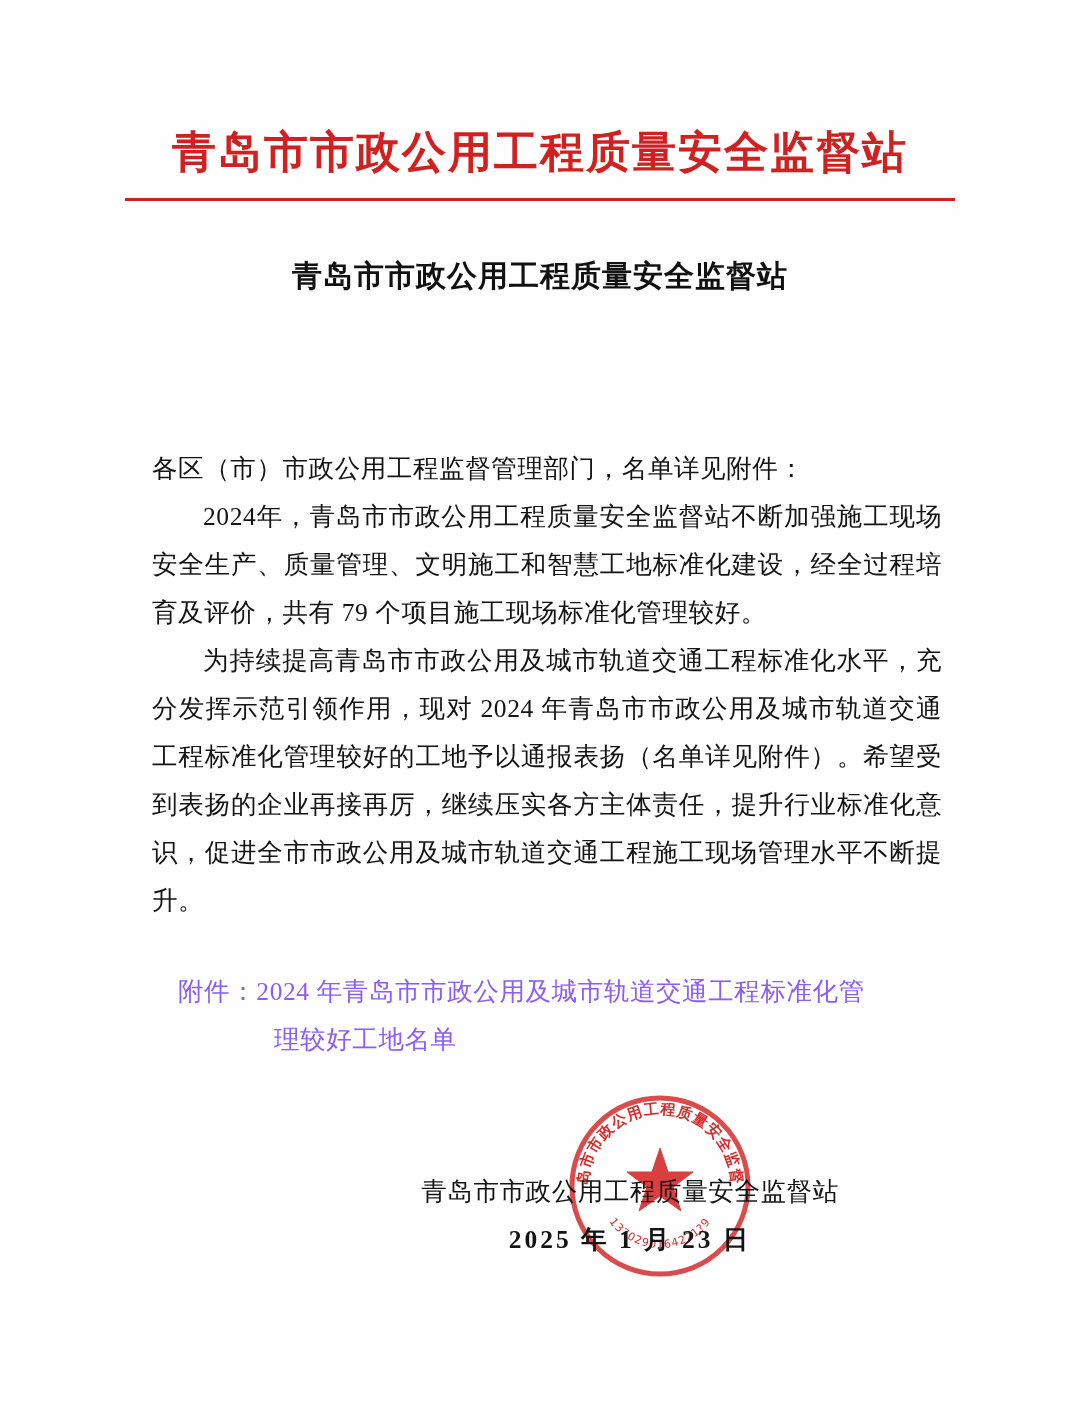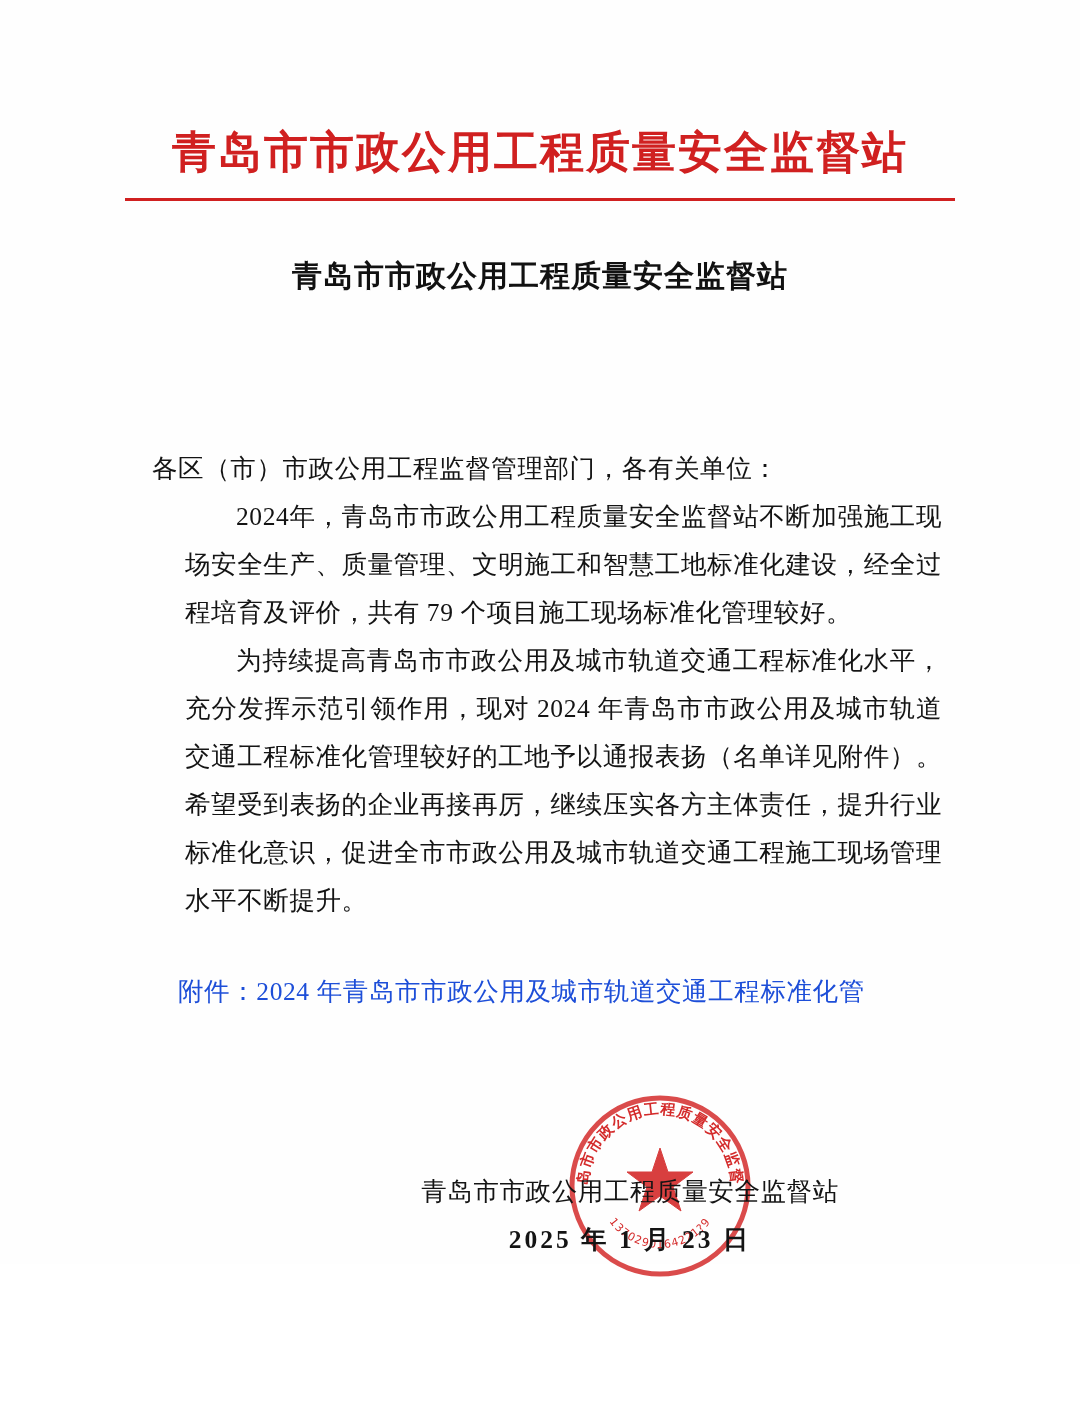--- a/index.html
+++ b/index.html
@@ -70,31 +70,31 @@
     left: 152px;
     top: 445px;
     width: 790px;
     font-size: 25.5px;
     line-height: 48px;
     color: #141414;
     letter-spacing: 0.6px;
     text-align: justify;
   }
   .para { margin: 0 0 0 0; }
-  .para.indent { text-indent: 2em; margin-left: 33px; }
+  .para.indent { text-indent: 2em; }
 
   
   .attachment {
     position: absolute;
     left: 178px;
     top: 968px;
     width: 770px;
     font-size: 25.5px;
     line-height: 48px;
-    color: #1d4ed8;
+    color: #8b5cf6;
     letter-spacing: 0.6px;
   }
   .attachment .att-line2 {
     margin-left: 96px;
   }
 
   
   .signature {
     position: absolute;
     left: 380px;
@@ -142,29 +142,30 @@
   <div class="letterhead">
     <div class="letterhead-title">青岛市市政公用工程质量安全监督站</div>
     <div class="letterhead-rule"></div>
   </div>
 
   <div class="doc-title">
     <div>青岛市市政公用工程质量安全监督站</div>
   </div>
 
   <div class="body-block">
-    <p class="para">各区（市）市政公用工程监督管理部门，各有关单位：</p>
+    <p class="para">各区（市）市政公用工程监督管理部门，名单详见附件：</p>
     <p class="para indent">2024年，青岛市市政公用工程质量安全监督站不断加强施工现场安全生产、质量管理、文明施工和智慧工地标准化建设，经全过程培育及评价，共有 79 个项目施工现场标准化管理较好。</p>
     <p class="para indent">为持续提高青岛市市政公用及城市轨道交通工程标准化水平，充分发挥示范引领作用，现对 2024 年青岛市市政公用及城市轨道交通工程标准化管理较好的工地予以通报表扬（名单详见附件）。希望受到表扬的企业再接再厉，继续压实各方主体责任，提升行业标准化意识，促进全市市政公用及城市轨道交通工程施工现场管理水平不断提升。</p>
   </div>
 
   <div class="attachment">
     <div>
       <span>附件：</span><span>2024 年青岛市市政公用及城市轨道交通工程标准化管</span>
     </div>
+    <div class="att-line2">理较好工地名单</div>
   </div>
 
   <div class="seal">
     <svg width="200" height="200" viewBox="0 0 200 200" xmlns="http://www.w3.org/2000/svg">
       <defs>
         <path id="sealArcTop" d="M 28,100 A 72,72 0 0 1 172,100"></path>
         <path id="sealArcBottom" d="M 38,100 A 62,62 0 0 0 162,100"></path>
       </defs>
       <circle cx="100" cy="100" r="88" fill="none" stroke="#d42b2b" stroke-width="5" opacity="0.85"></circle>
       <text class="seal-text-outer">

